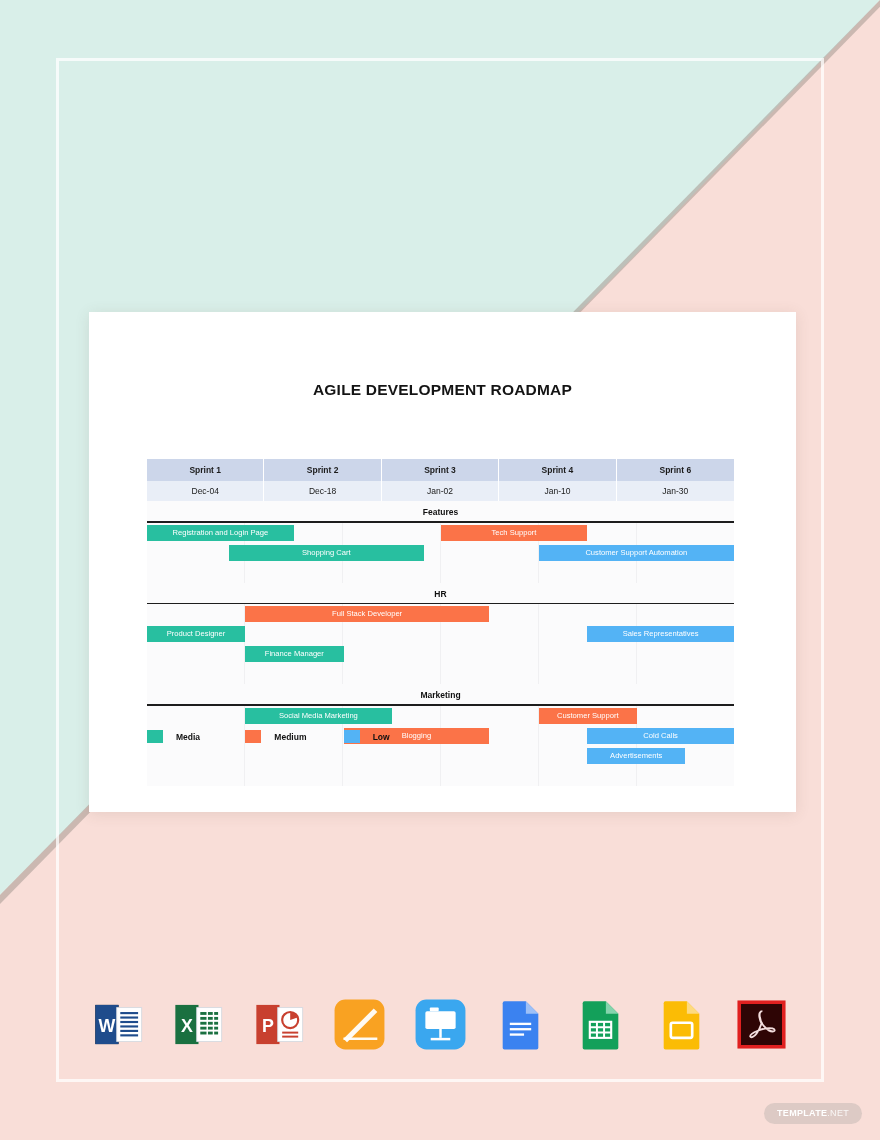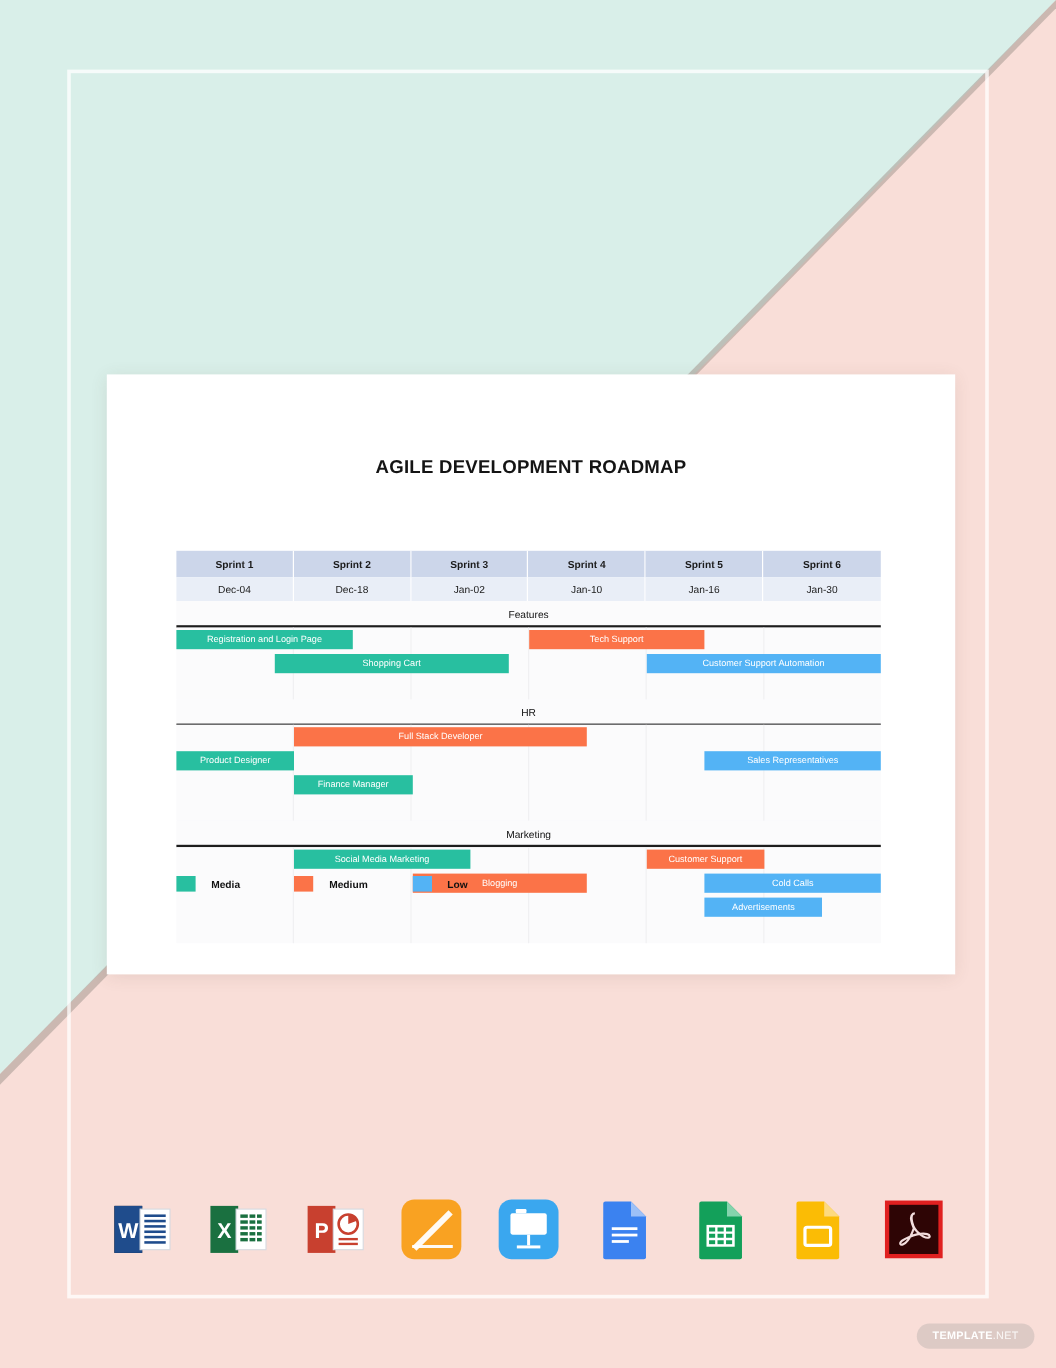--- a/index.html
+++ b/index.html
@@ -79,21 +79,21 @@
     padding:6px 14px 6px;
   }
   .sprint-col:last-child .sprint-name,
   .sprint-col:last-child .sprint-date { border-right:none; }
 
   
   .group { position:relative; }
   .group-label {
     text-align:center;
     font-size:8.5px;
-    font-weight:normal;
+    font-weight:bold;
     color:#111;
     padding:6px 0 4px;
     background:#fbfbfc;
   }
   .group-rule { height:1.6px; background:#1d1d1d; }
 
   .lanes {
     position:relative;
     background:#fbfbfc;
   }
@@ -196,24 +196,20 @@
           <div class="sprint-name">Sprint 2</div>
           <div class="sprint-date">Dec-18</div>
         </div>
         <div class="sprint-col">
           <div class="sprint-name">Sprint 3</div>
           <div class="sprint-date">Jan-02</div>
         </div>
         <div class="sprint-col">
           <div class="sprint-name">Sprint 4</div>
           <div class="sprint-date">Jan-10</div>
-        </div>
-        <div class="sprint-col">
-          <div class="sprint-name">Sprint 5</div>
-          <div class="sprint-date">Jan-16</div>
         </div>
         <div class="sprint-col">
           <div class="sprint-name">Sprint 6</div>
           <div class="sprint-date">Jan-30</div>
         </div>
       </div>
     <div id="groups-container">
         <div class="group">
           <div class="group-label">Features</div>
           <div class="group-rule"></div>

